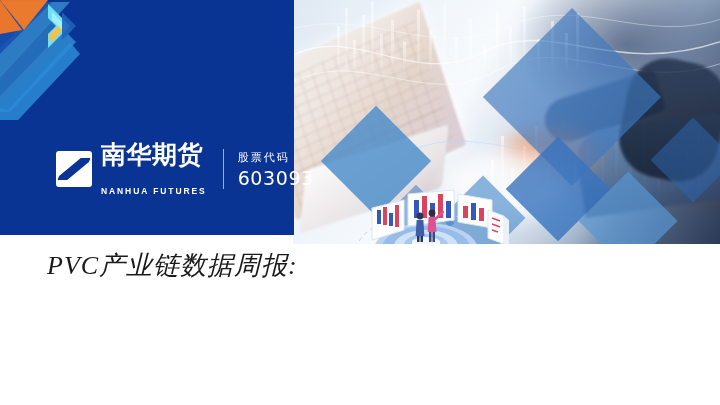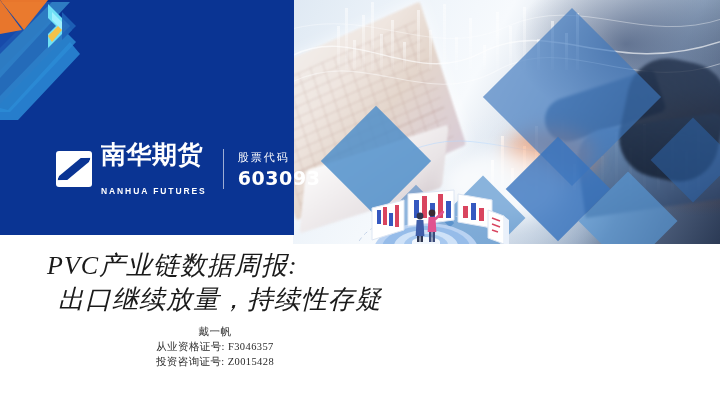--- a/index.html
+++ b/index.html
@@ -183,21 +183,21 @@
   #code-label {
     font-family: "DejaVu Sans", sans-serif;
     font-size: 11px;
     letter-spacing: 2px;
     line-height: 16px;
     white-space: nowrap;
   }
   #code-value {
     font-family: "DejaVu Sans", sans-serif;
     font-size: 19px;
-    font-weight: 700;
+    font-weight: 400;
     letter-spacing: .6px;
     line-height: 22px;
     margin-top: 1px;
     white-space: nowrap;
   }
 
   
   #title-area {
     position: absolute;
     left: 0; top: 244px;
@@ -421,22 +421,16 @@
       <div id="logo-divider"></div>
       <div id="code-block">
         <div id="code-label">股票代码</div>
         <div id="code-value">603093</div>
       </div>
     </div>
   </div>
 
   <div id="title-area">
     <div class="title-line" id="title-1">PVC产业链数据周报:</div>
-    <div class="title-line" id="title-2">出口继续放量，持续性存疑</div>
-
-    <div id="byline">
-      <div class="by-name">戴一帆</div>
-      <div class="by-line">从业资格证号: F3046357</div>
-      <div class="by-line">投资咨询证号: Z0015428</div>
-    </div>
+
   </div>
 
 </div>
 
 </body></html>

